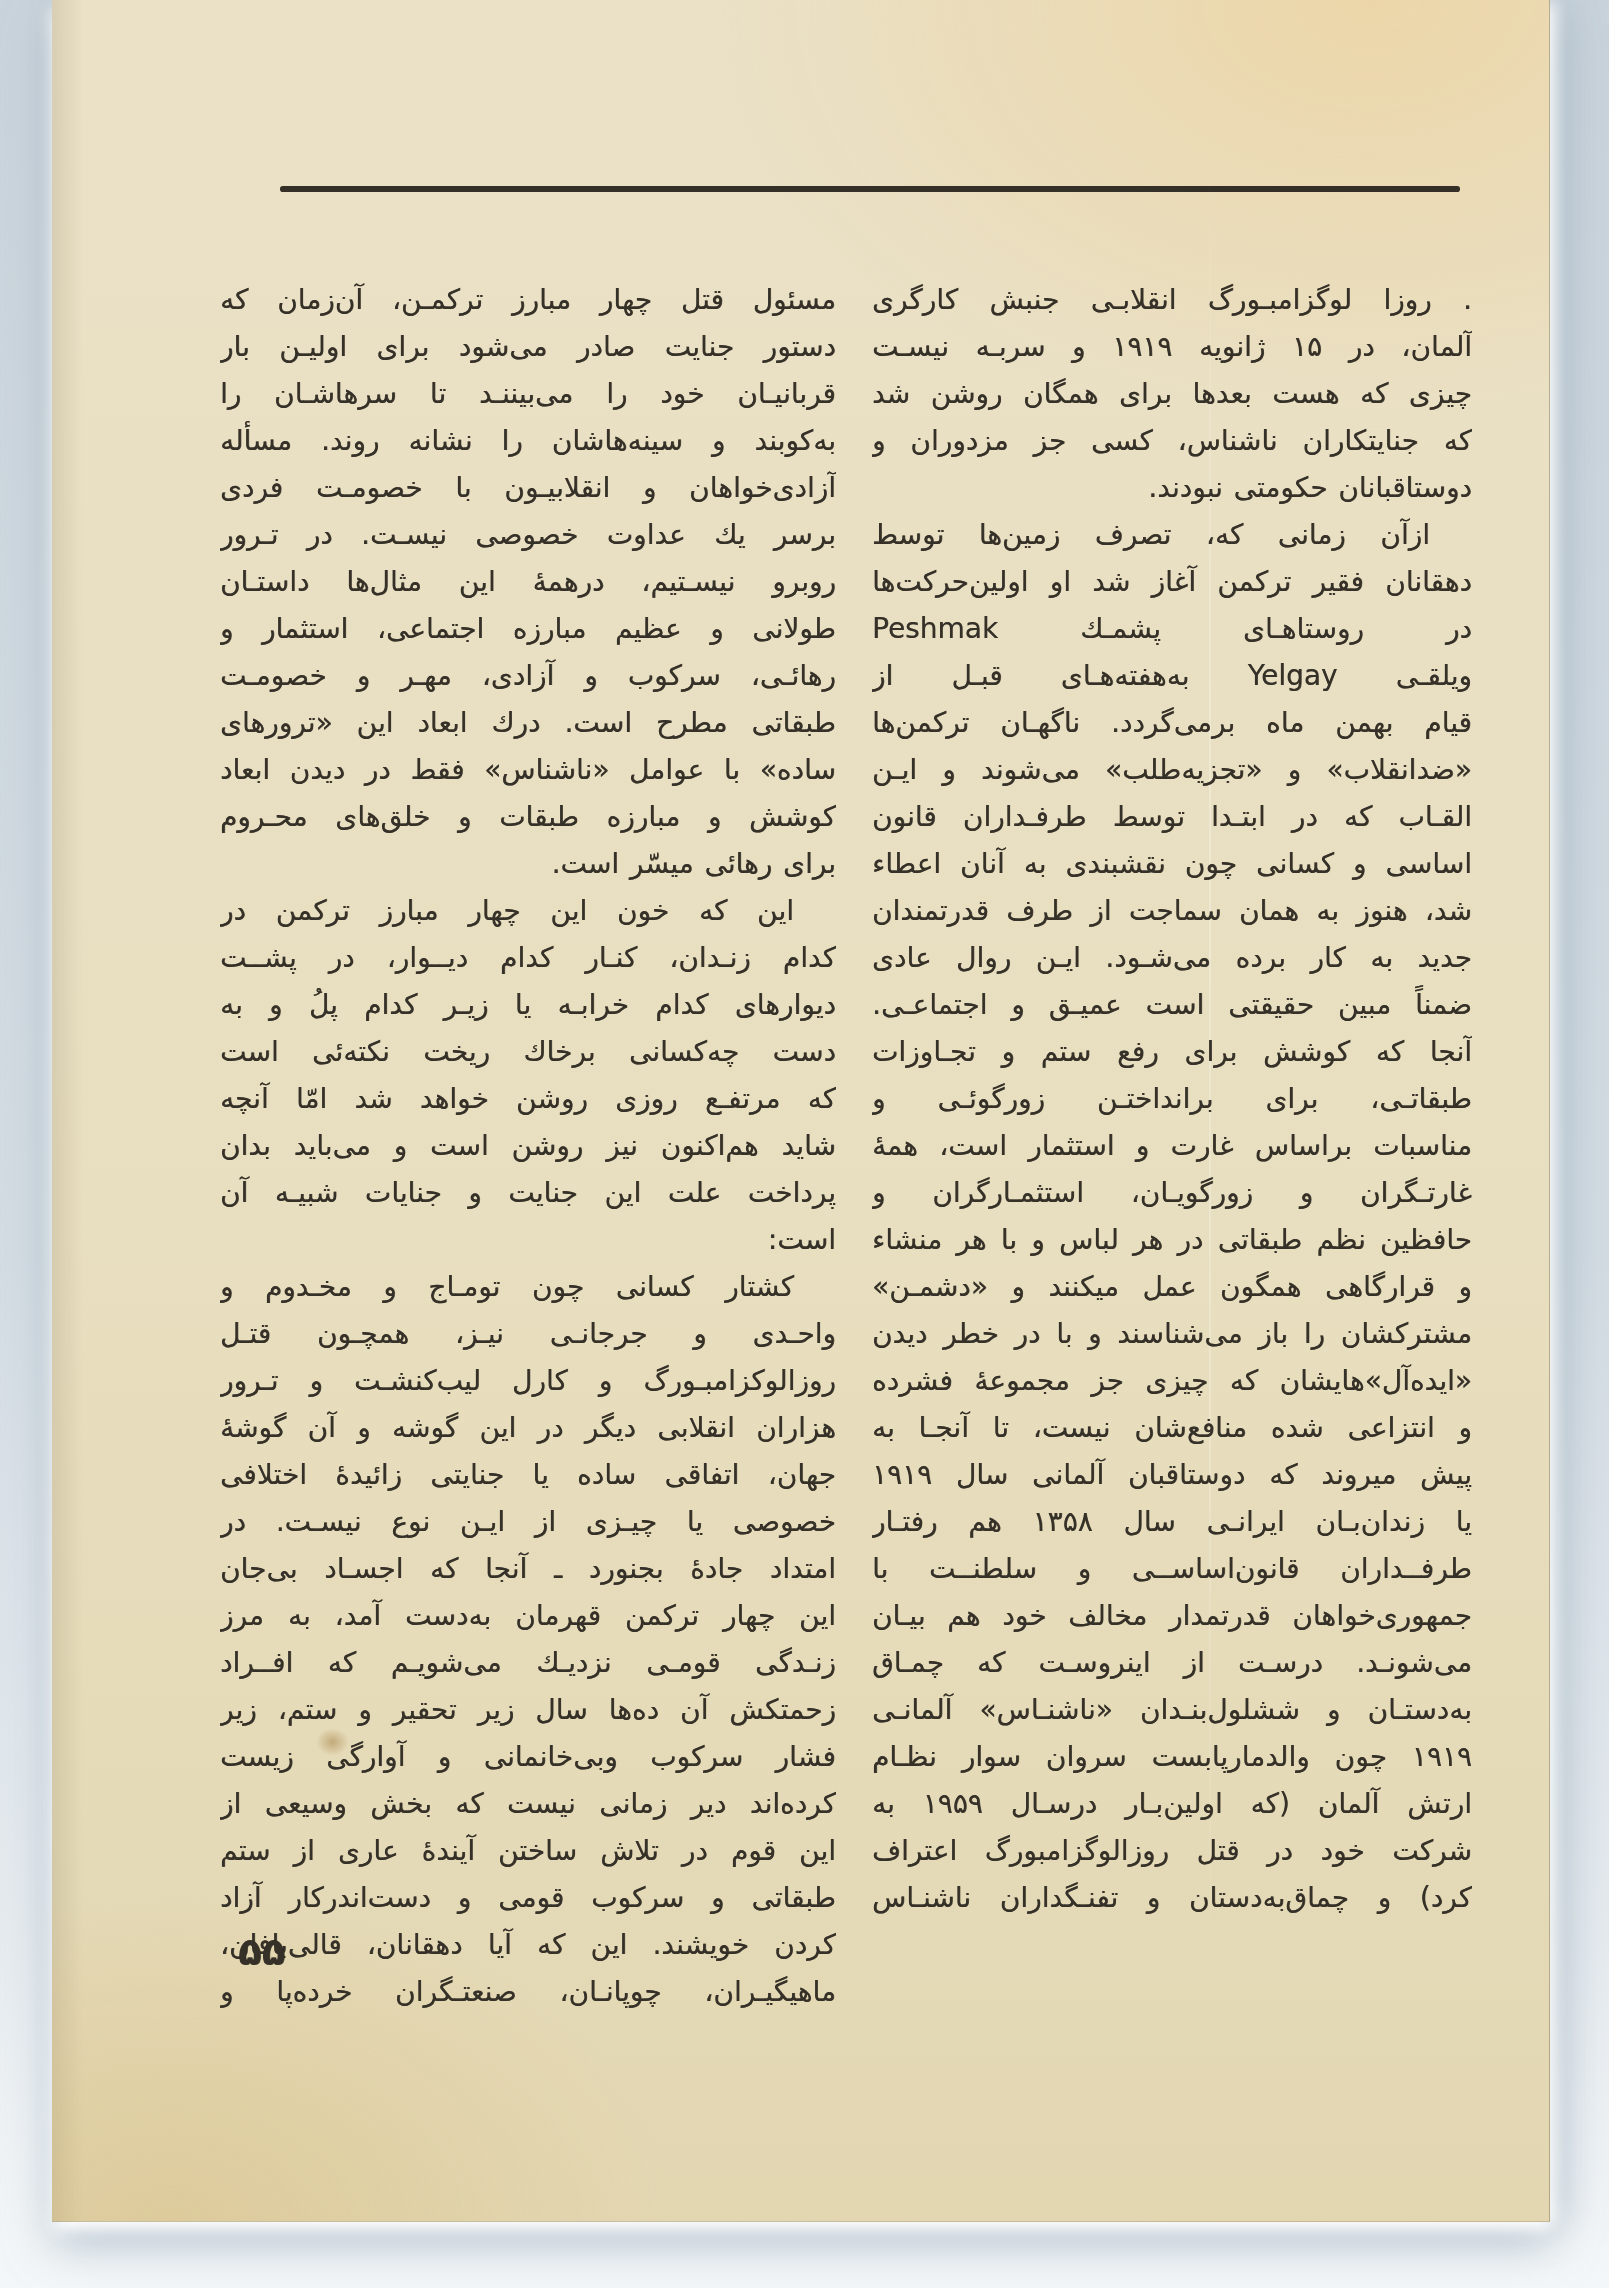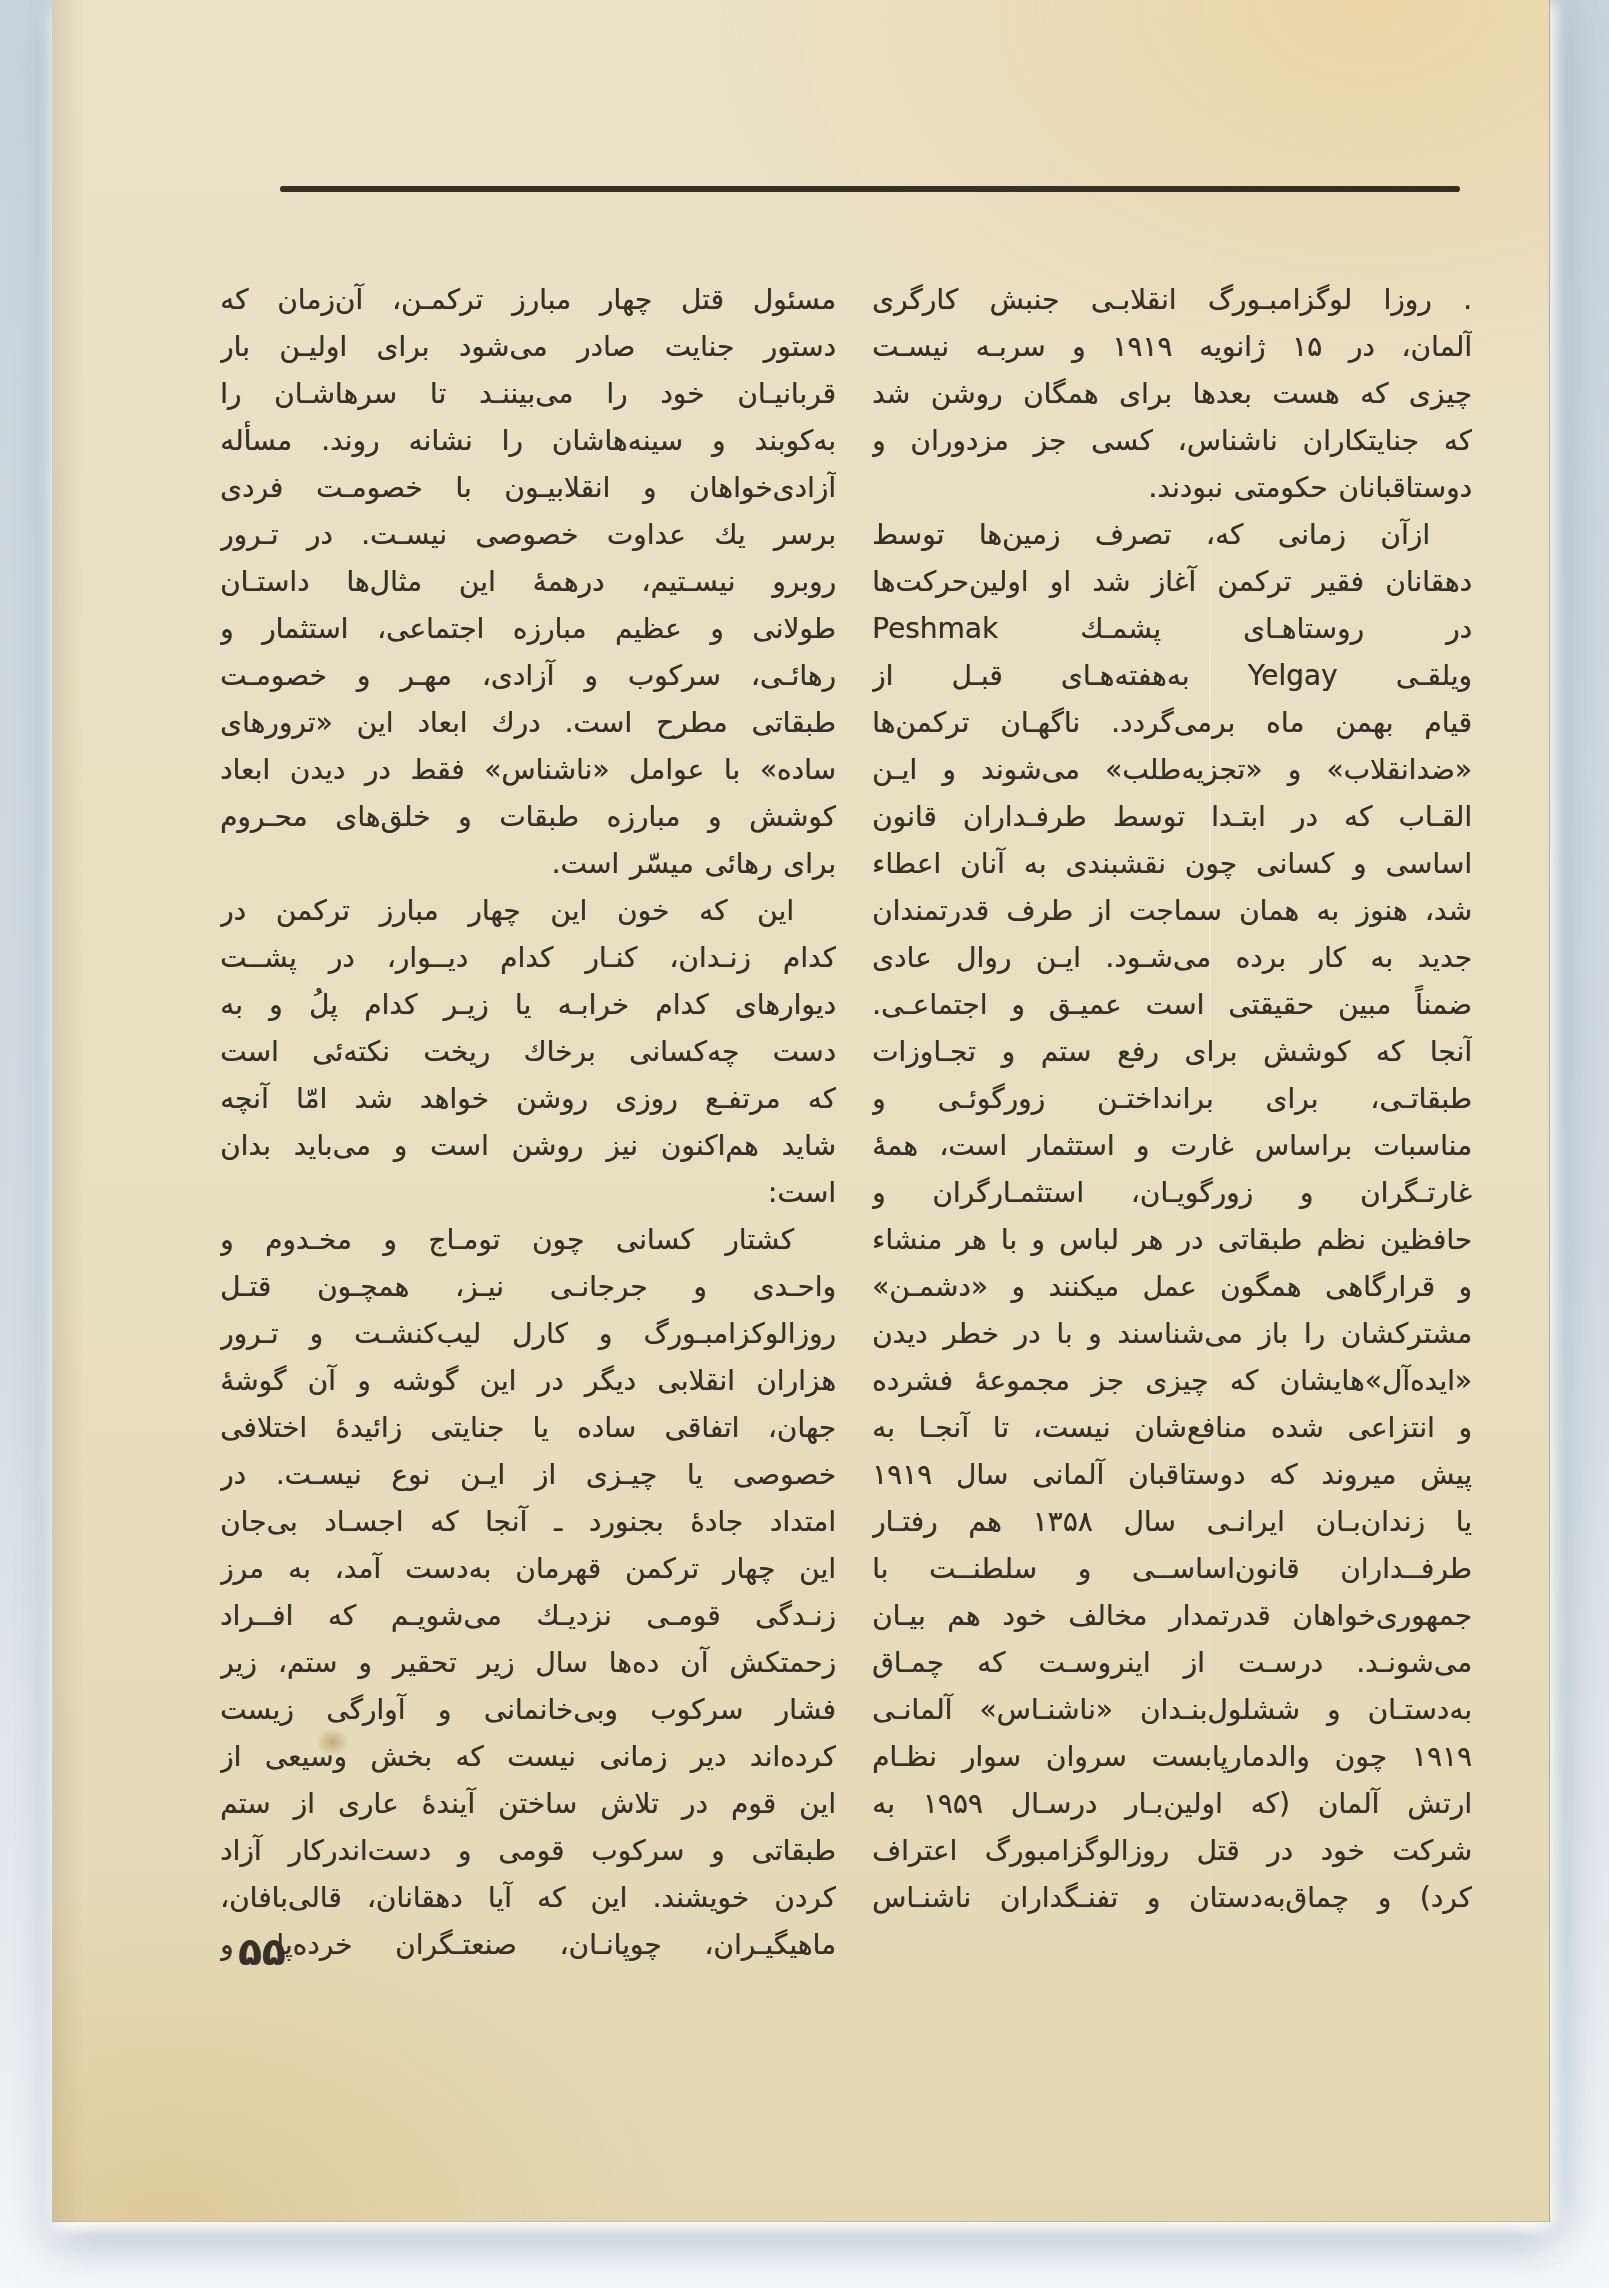--- a/index.html
+++ b/index.html
@@ -126,20 +126,21 @@
       <div class="line">طبقاتی مطرح است. درك ابعاد این «ترورهای</div>
       <div class="line">ساده» با عوامل «ناشناس» فقط در دیدن ابعاد</div>
       <div class="line">کوشش و مبارزه طبقات و خلق‌های محـروم</div>
       <div class="line end">برای رهائی میسّر است.</div>
       <div class="line start">این که خون این چهار مبارز ترکمن در</div>
       <div class="line">کدام زنـدان، کنـار کدام دیــوار، در پشــت</div>
       <div class="line">دیوارهای کدام خرابـه یا زیـر کدام پلُ و به</div>
       <div class="line">دست چه‌کسانی برخاك ریخت نکته‌ئی است</div>
       <div class="line">که مرتفـع روزی روشن خواهد شد امّا آنچه</div>
       <div class="line">شاید هم‌اکنون نیز روشن است و می‌باید بدان</div>
+      <div class="line">پرداخت علت این جنایت و جنایات شبیـه آن</div>
       <div class="line end">است:</div>
       <div class="line start">کشتار کسانی چون تومـاج و مخـدوم و</div>
       <div class="line">واحـدی و جرجانـی نیـز، همچـون قتـل</div>
       <div class="line">روزالوکزامبـورگ و کارل لیب‌کنشـت و تـرور</div>
       <div class="line">هزاران انقلابی دیگر در این گوشه و آن گوشهٔ</div>
       <div class="line">جهان، اتفاقی ساده یا جنایتی زائیدهٔ اختلافی</div>
       <div class="line">خصوصی یا چیـزی از ایـن نوع نیسـت. در</div>
       <div class="line">امتداد جادهٔ بجنورد ـ آنجا که اجسـاد بی‌جان</div>
       <div class="line">این چهار ترکمن قهرمان به‌دست آمد، به مرز</div>
       <div class="line">زنـدگی قومـی نزدیـك می‌شویـم که افــراد</div>

